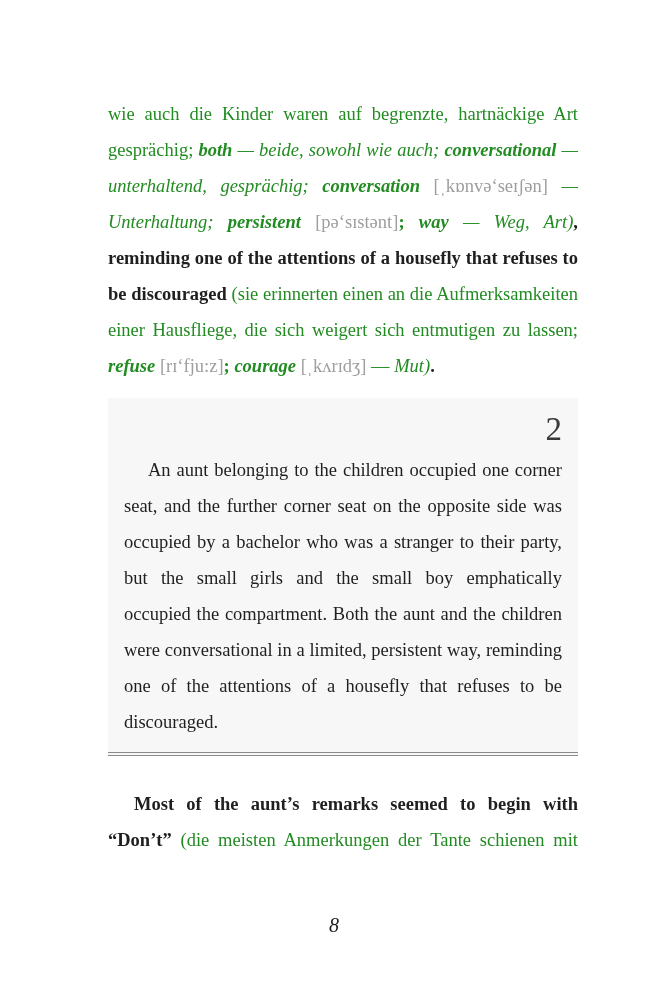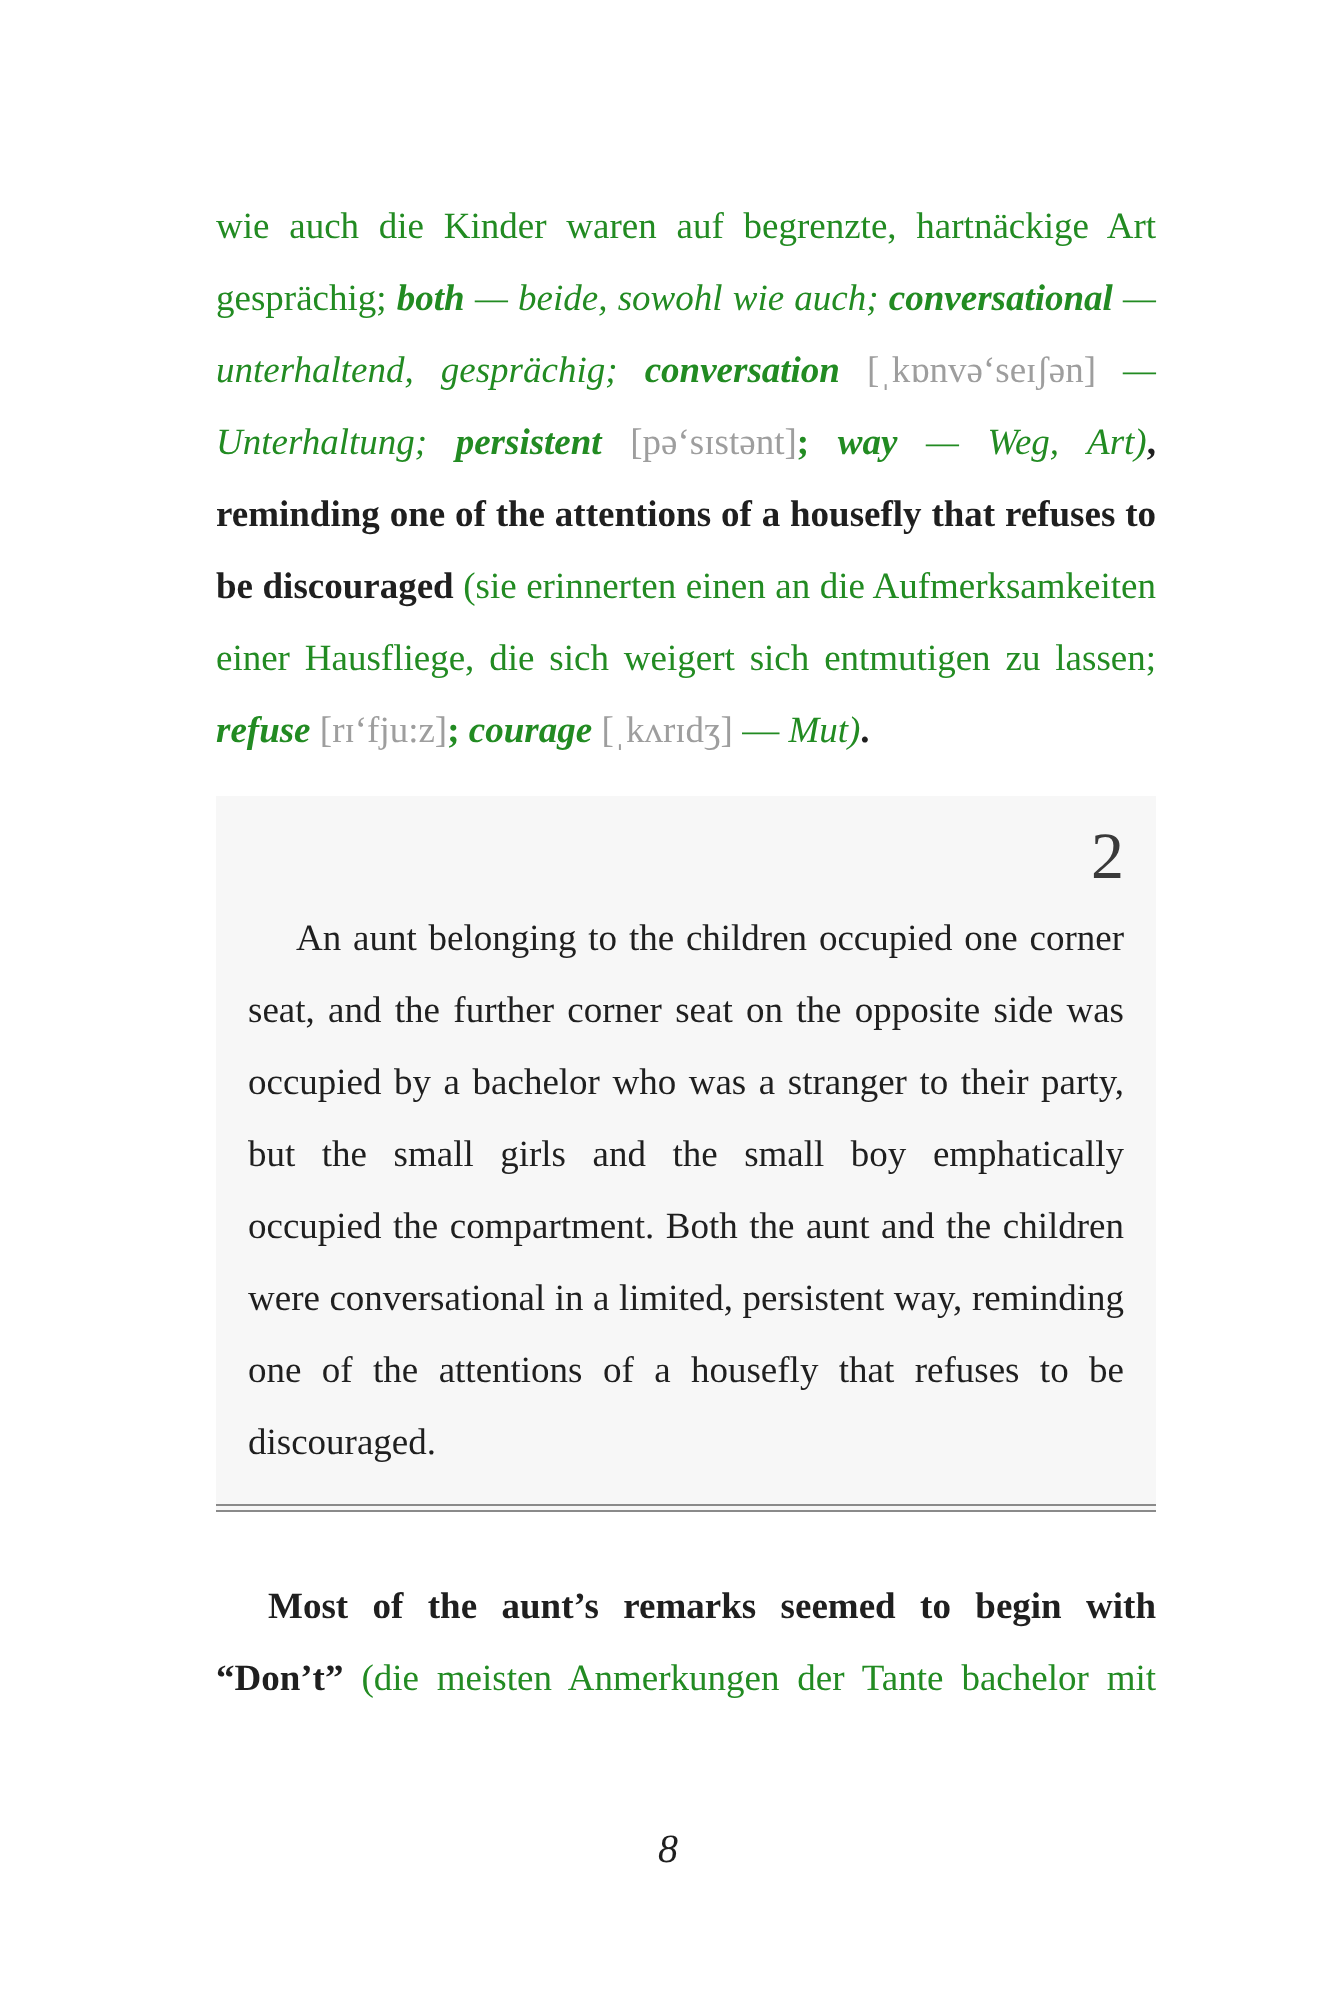--- a/index.html
+++ b/index.html
@@ -74,17 +74,17 @@
 
 <div class="page">
 
   <p class="para"><span class="s-g">wie auch die Kinder waren auf begrenzte, hartnäckige Art gesprächig; </span><span class="s-gbi">both</span><span class="s-gi"> — </span><span class="s-gi">beide, sowohl wie auch; </span><span class="s-gbi">conversational</span><span class="s-gi"> — unterhaltend, gesprächig; </span><span class="s-gbi">conversation</span><span class="s-ph"> [ˌkɒnvəʻseɪʃən] </span><span class="s-gi">— Unterhaltung; </span><span class="s-gbi">persistent</span><span class="s-ph"> [pəʻsɪstənt]</span><span class="s-gb">; </span><span class="s-gbi">way</span><span class="s-gi"> — Weg, Art)</span><span class="s-b">, </span><span class="s-b">reminding one of the attentions of a housefly that refuses to be discouraged </span><span class="s-g">(sie erinnerten einen an die Aufmerksam­keiten einer Hausfliege, die sich weigert sich entmutigen zu lassen; </span><span class="s-gbi">refuse</span><span class="s-ph"> [rɪʻfju:z]</span><span class="s-gb">; </span><span class="s-gbi">courage</span><span class="s-ph"> [ˌkʌrɪdʒ] </span><span class="s-g">— </span><span class="s-gi">Mut)</span><span class="s-b">.</span></p>
 
   <section class="original-box">
     <div class="box-number">2</div>
     <p class="para box-text">An aunt belonging to the children occupied one corner seat, and the further corner seat on the opposite side was occupied by a bachelor who was a stranger to their party, but the small girls and the small boy emphat­ically occupied the compartment. Both the aunt and the children were conversational in a limited, persistent way, reminding one of the attentions of a housefly that refuses to be discouraged.</p>
   </section>
 
-  <p class="para translation-para"><span class="s-b">Most of the aunt’s remarks seemed to begin with “Don’t” </span><span class="s-g">(die meisten Anmerkungen der Tante bachelor mit</span></p>
+  <p class="para translation-para"><span class="s-b">Most of the aunt’s remarks seemed to begin with “Don’t” </span><span class="s-g">(die meisten Anmerkungen der Tante schienen mit</span></p>
 
   <div class="page-number">8</div>
 
 </div>
 
 </body></html>

